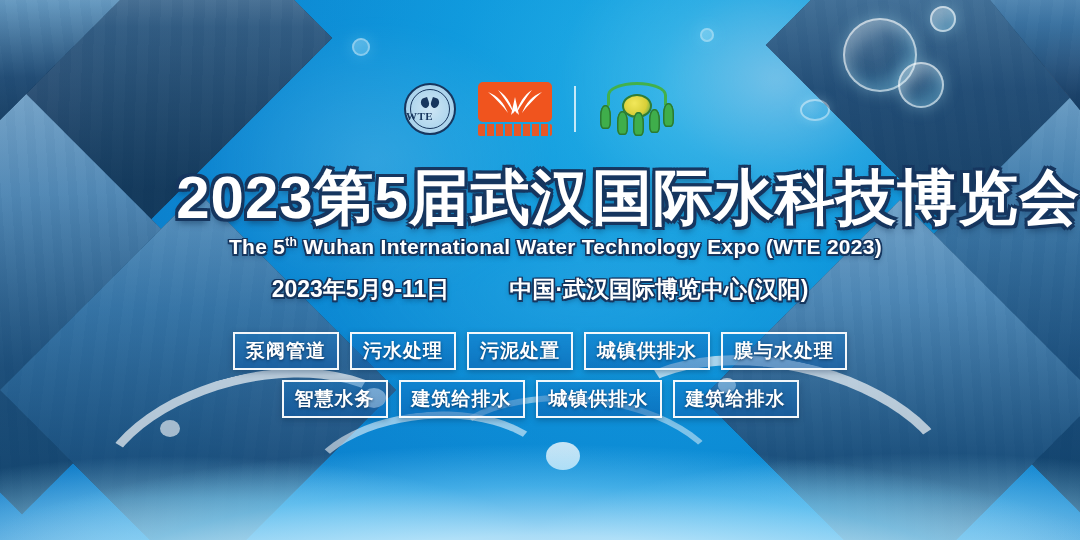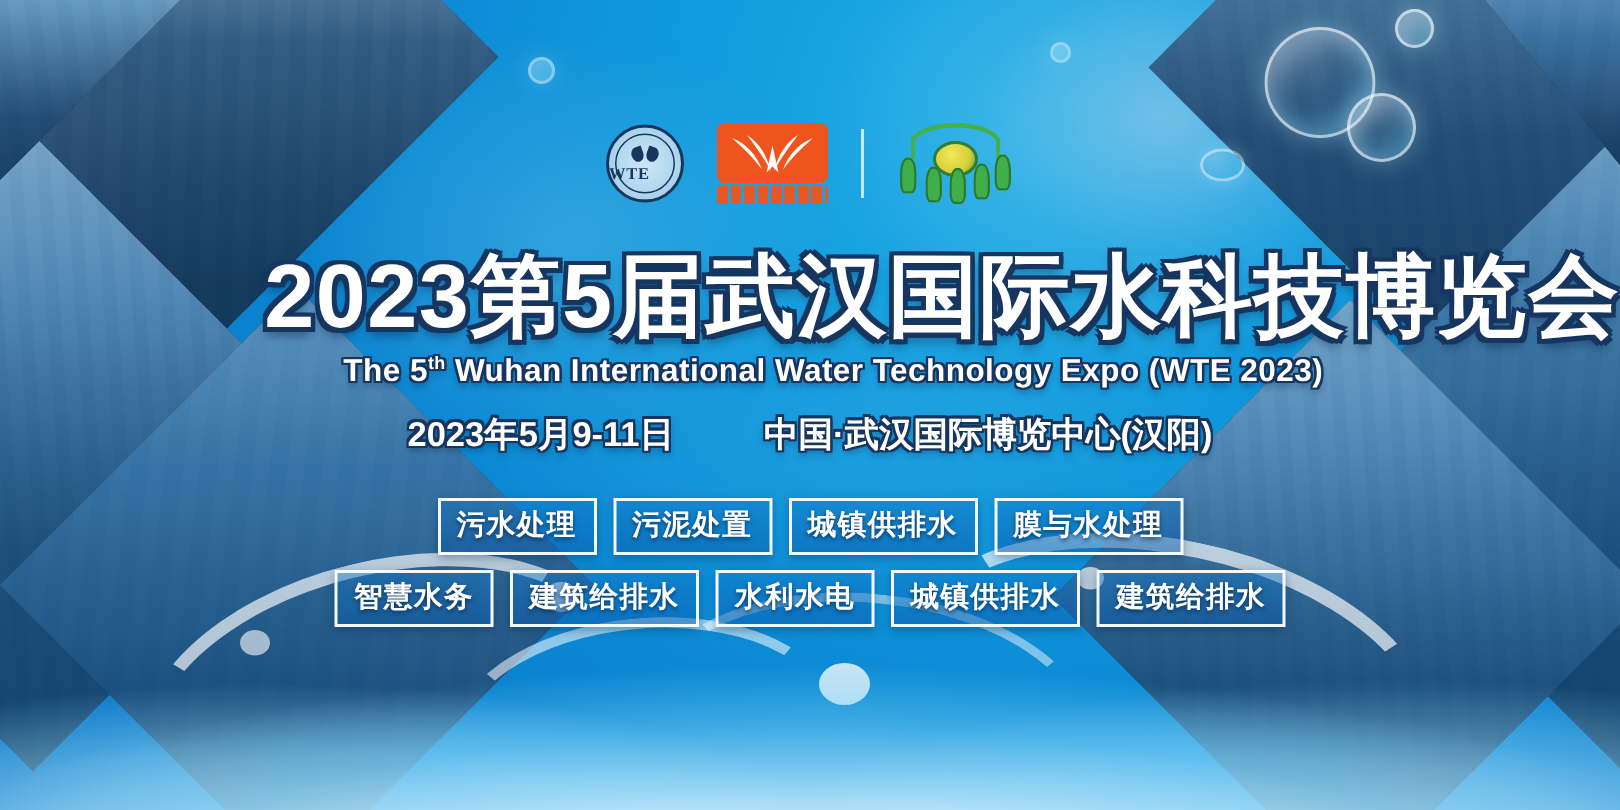--- a/index.html
+++ b/index.html
@@ -269,28 +269,28 @@
 
     <div class="subtitle"><span>The 5</span><sup>th</sup><span> Wuhan International Water Technology Expo (WTE 2023)</span></div>
 
     <div class="meta">
       <div>2023年5月9-11日</div>
       <div>中国·武汉国际博览中心(汉阳)</div>
     </div>
 
     <div class="tags">
       <div class="tag-row">
+        <div class="tag">泵阀管道</div>
         <div class="tag">污水处理</div>
         <div class="tag">污泥处置</div>
         <div class="tag">城镇供排水</div>
         <div class="tag">膜与水处理</div>
       </div>
       <div class="tag-row">
         <div class="tag">智慧水务</div>
         <div class="tag">建筑给排水</div>
-        <div class="tag">水利水电</div>
         <div class="tag">城镇供排水</div>
         <div class="tag">建筑给排水</div>
       </div>
     </div>
 
   </div>
 </div>
 
 </body></html>

